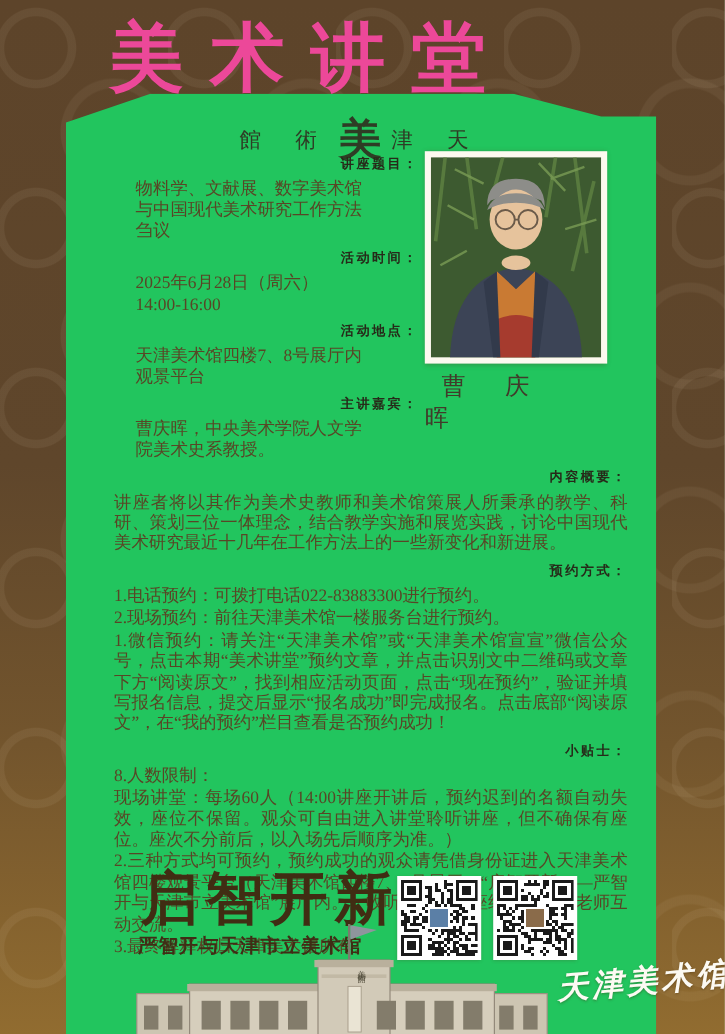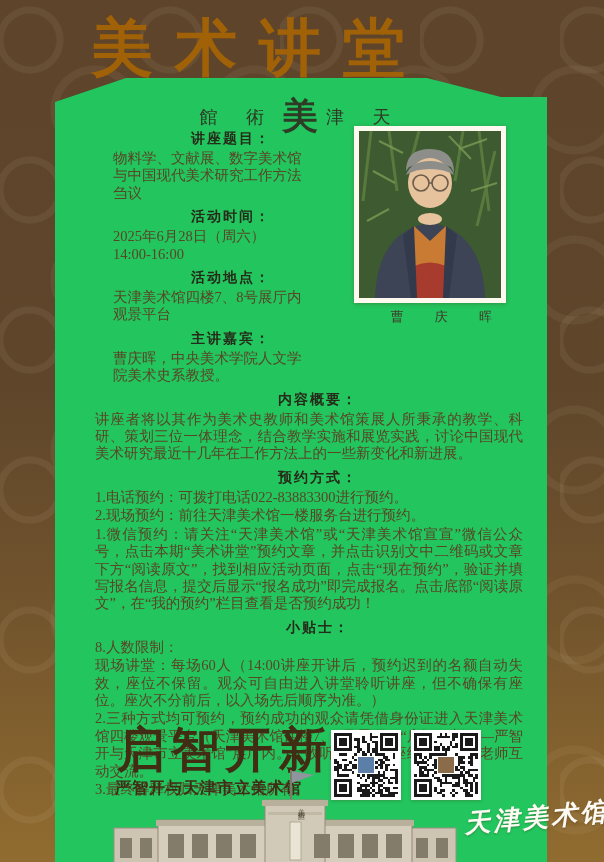--- a/index.html
+++ b/index.html
@@ -7,55 +7,55 @@
     width:604px;height:862px;position:relative;overflow:hidden;
     font-family:"Liberation Sans",sans-serif;
     background:
       radial-gradient(circle at 30px 40px, transparent 26px, rgba(243,224,195,.07) 27px, rgba(243,224,195,.07) 33px, transparent 34px),
       radial-gradient(circle at 95px 110px, transparent 36px, rgba(243,224,195,.06) 37px, rgba(243,224,195,.06) 44px, transparent 45px),
       linear-gradient(180deg,#5d442a 0%,#5f462b 45%,#73552d 72%,#916c30 100%);
     background-size:140px 150px,160px 170px,100% 100%;
   }
   .poster-title{
     position:absolute;top:6px;left:0;width:496px;text-align:center;z-index:3;
-    color:#a16207;font-size:62px;font-weight:900;letter-spacing:22px;
+    color:#ec4899;font-size:62px;font-weight:900;letter-spacing:22px;
     font-family:"Liberation Sans",sans-serif;text-indent:22px;
   }
   .card{
     position:absolute;left:55px;top:78px;width:492px;height:828px;z-index:2;
     background:#22c55e;
     clip-path:polygon(0 24px,71px 0,372px 0,446px 19px,100% 19px,100% 100%,0 100%);
   }
   .museum-line{
     position:absolute;top:14px;left:0;width:100%;text-align:center;
     color:#2e3c25;font-family:"Liberation Serif",serif;
   }
   .museum-line .mchar{font-size:18px;letter-spacing:12px;vertical-align:middle;}
   .museum-line .mlogo{font-size:36px;font-weight:900;letter-spacing:2px;vertical-align:middle;margin:0 2px;}
   .content{
     position:absolute;top:46px;left:40px;right:24px;
     color:#584626;font-family:"Liberation Serif",serif;
     font-size:14.5px;line-height:17.4px;text-align:justify;
   }
   .sec-h{
-    font-family:Liberation Sans, sans-serif;font-weight:bold;color:#262a19;
-    font-size:14px;line-height:19px;letter-spacing:2px;
-    margin:5px 0 2px 18px;text-align:center;
+    font-family:Liberation Mono, monospace;font-weight:bold;color:#262a19;
+    font-size:11px;line-height:19px;letter-spacing:2px;
+    margin:5px 0 2px 18px;text-align:right;
   }
   .leftcol{width:254px;}
   .leftcol .bodyline{display:block;margin-left:18px;text-align:left;}
   .para{margin:0 0 1px 0;}
   .photo-frame{
     position:absolute;left:299px;top:48px;width:142px;height:167px;
     background:#fdf9ef;padding:5px;box-shadow:0 1px 4px rgba(80,60,30,.35);
   }
   .photo-frame svg{display:block;}
   .speaker-name{
-    position:absolute;left:299px;top:230px;width:152px;text-align:right;
-    font-family:"Liberation Serif",serif;font-size:13px;color:#413b2a;
+    position:absolute;left:299px;top:230px;width:152px;text-align:left;
+    font-family:"Liberation Serif",serif;font-size:20px;color:#413b2a;
     letter-spacing:14px;text-indent:14px;
   }
   .expo-logo{
     position:absolute;left:62px;top:650px;width:230px;
     font-family:"Liberation Serif",serif;font-weight:900;color:#402d13;
     font-size:48px;letter-spacing:6px;line-height:44px;
   }
   .expo-sub{
     position:absolute;left:60px;top:700px;width:240px;
     font-family:"Liberation Sans",sans-serif;font-weight:bold;color:#3f2d15;

